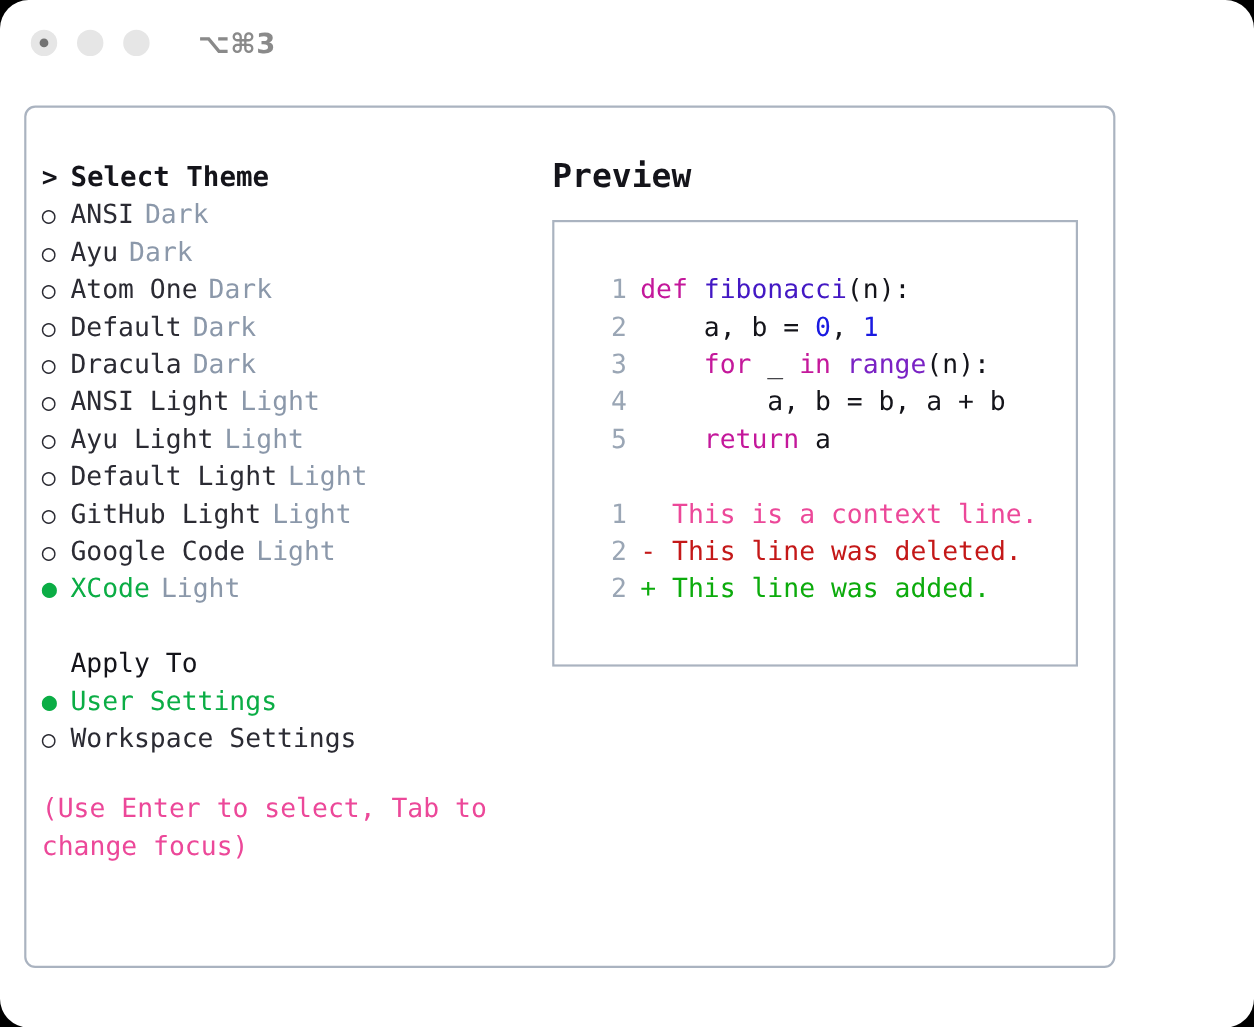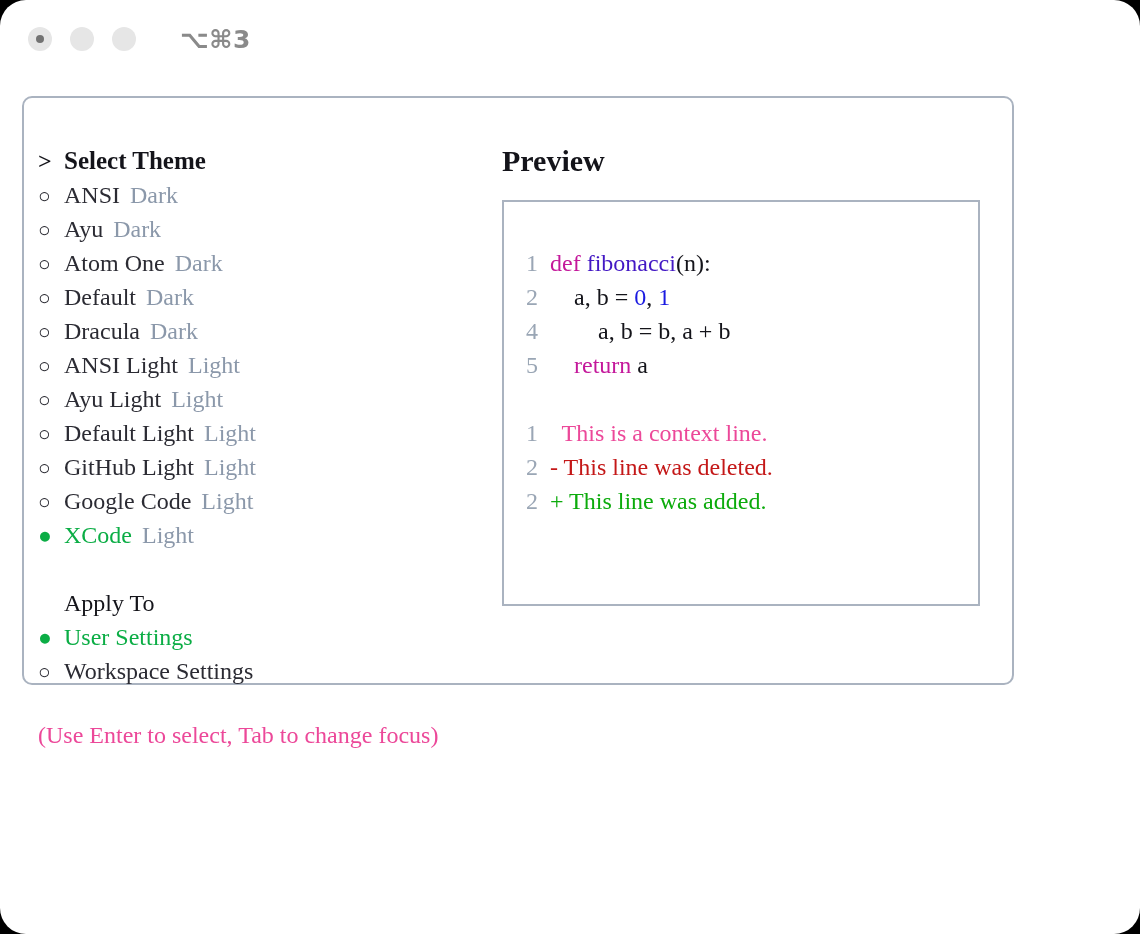--- a/index.html
+++ b/index.html
@@ -67,26 +67,25 @@
     color: #8a8a8a;
     letter-spacing: 0.5px;
   }
 
   
   .window {
     position: absolute;
     left: 22px;
     top: 96px;
     width: 992px;
-    height: 589px;
+    height: 784px;
     border: 2px solid #aab3c0;
     border-radius: 10px;
     box-sizing: border-box;
     background: #ffffff;
-    font-family: Liberation Serif, serif;
   }
 
   .cols {
     position: absolute;
     left: 0; top: 0;
     width: 100%;
     height: 100%;
   }
 
   .col-left {
@@ -162,20 +161,21 @@
     background: #ffffff;
     padding: 44px 0 0 0;
   }
 
   .code-line {
     font-size: 24px;
     line-height: 34px;
     height: 34px;
     white-space: pre;
     padding-left: 8px;
+    margin-left: 32px;
   }
   .ln {
     display: inline-block;
     width: 26px;
     color: #9aa6b5;
     text-align: right;
     margin-right: 12px;
   }
 
   .kw   { color: #c4189b; }
@@ -240,20 +240,21 @@
         <div class="hint">(Use Enter to select, Tab to change focus)</div>
       </div>
 
       <div class="col-right">
         <div class="preview-title">Preview</div>
 
         <div class="preview-box">
           <div id="code-block">
               <div class="code-line"><span class="ln">1</span><span class="kw">def</span><span class="pln"> </span><span class="fn">fibonacci</span><span class="pln">(n):</span></div>
               <div class="code-line"><span class="ln">2</span><span class="pln">    a, b = </span><span class="num">0</span><span class="pln">, </span><span class="num">1</span></div>
+              <div class="code-line"><span class="ln">3</span><span class="pln">    </span><span class="kw">for</span><span class="pln"> _ </span><span class="kw">in</span><span class="pln"> </span><span class="bi">range</span><span class="pln">(n):</span></div>
               <div class="code-line"><span class="ln">4</span><span class="pln">        a, b = b, a + b</span></div>
               <div class="code-line"><span class="ln">5</span><span class="pln">    </span><span class="kw">return</span><span class="pln"> a</span></div>
             </div>
           <div class="spacer"></div>
           <div id="diff-block">
               <div class="code-line"><span class="ln">1</span><span class="ctx"> </span><span class="ctx"> This is a context line.</span></div>
               <div class="code-line"><span class="ln">2</span><span class="del">-</span><span class="del"> This line was deleted.</span></div>
               <div class="code-line"><span class="ln">2</span><span class="add">+</span><span class="add"> This line was added.</span></div>
             </div>
         </div>

